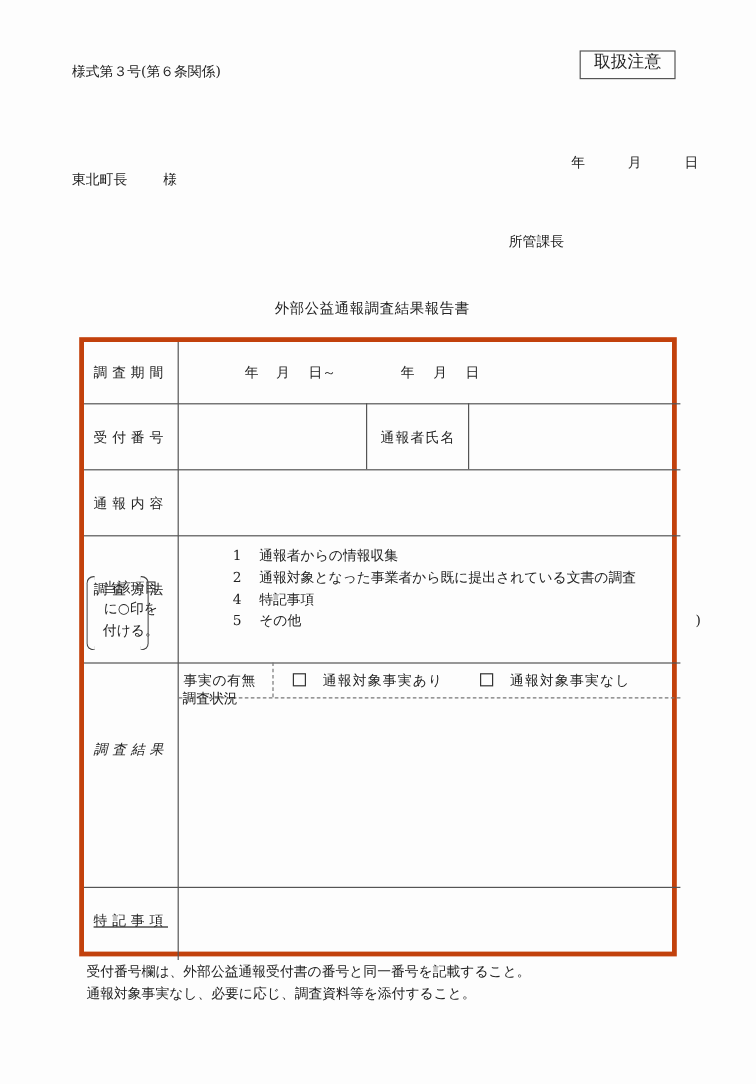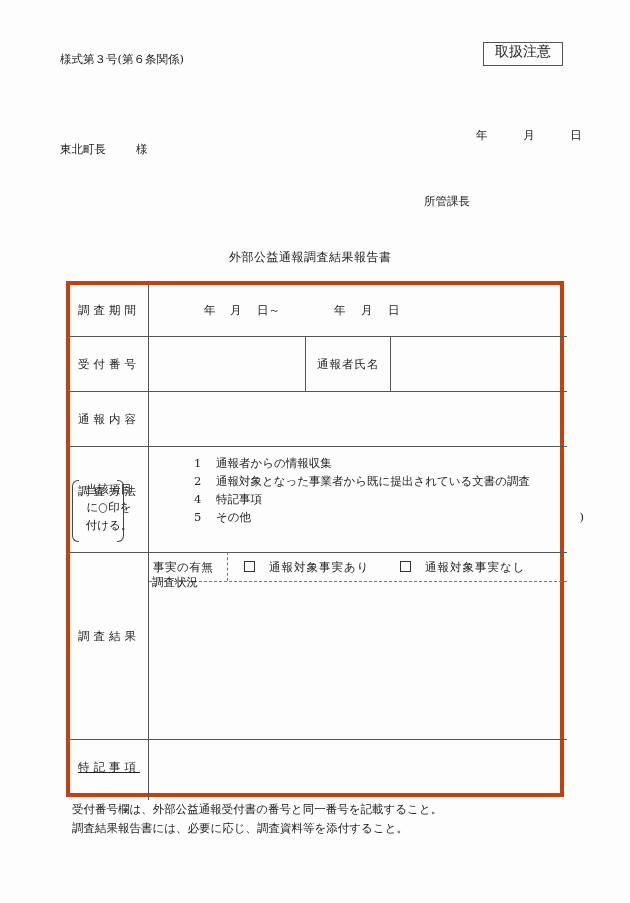--- a/index.html
+++ b/index.html
@@ -96,31 +96,31 @@
     </div>
     <div class="br"></div>
   </div>
   <div class="method-list" style="left:84px; top:169px;margin-left:40px;">
     <div><span class="num">1</span><span>通報者からの情報収集</span></div>
     <div><span class="num">2</span><span>通報対象となった事業者から既に提出されている文書の調査</span></div>
     <div><span class="num">4</span><span>特記事項</span></div>
     <div style="position:relative; width:390px;"><span class="num">5</span><span>その他</span><span style="position:absolute; right:0;">)</span></div>
   </div>
 
-  <div class="lbl" style="left:8px; top:344px;">調査結果</div>
+  <div class="lbl" style="left:8px; top:332px;font-style:italic;">調査結果</div>
   <div class="cell-text" style="left:83px; top:275px; letter-spacing:0.5px;">事実の有無</div>
   <div class="cell-text" style="left:174px; top:275px; letter-spacing:1px;">
     <span class="checkbox"></span><span>通報対象事実あり</span>
   </div>
   <div class="cell-text" style="left:330px; top:275px; letter-spacing:1px;">
     <span class="checkbox"></span><span>通報対象事実なし</span>
   </div>
   <div class="cell-text" style="left:82px; top:290px;">調査状況</div>
   <div class="cell-text" style="left:82px; top:325px; width:405px; height:120px;"></div>
 
   <div class="lbl" style="left:8px; top:475px;text-decoration:underline;">特記事項</div>
   <div class="cell-text" style="left:84px; top:465px; width:405px; height:40px;"></div>
 </div>
 
 <div class="abs footnotes">
   <div>受付番号欄は、外部公益通報受付書の番号と同一番号を記載すること。</div>
-  <div>調査結果報告書には、必要に応じ、調査資料等を添付すること。</div>
+  <div>通報対象事実なし、必要に応じ、調査資料等を添付すること。</div>
 </div>
 
 </body></html>

